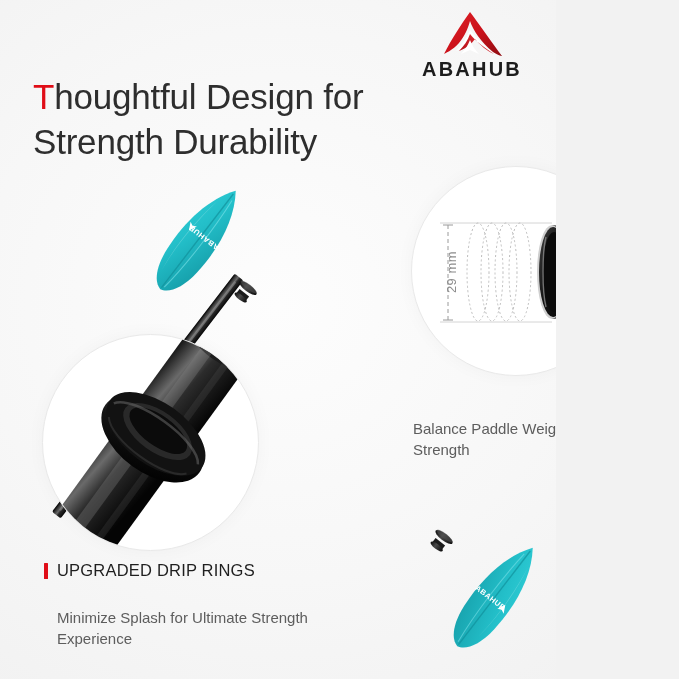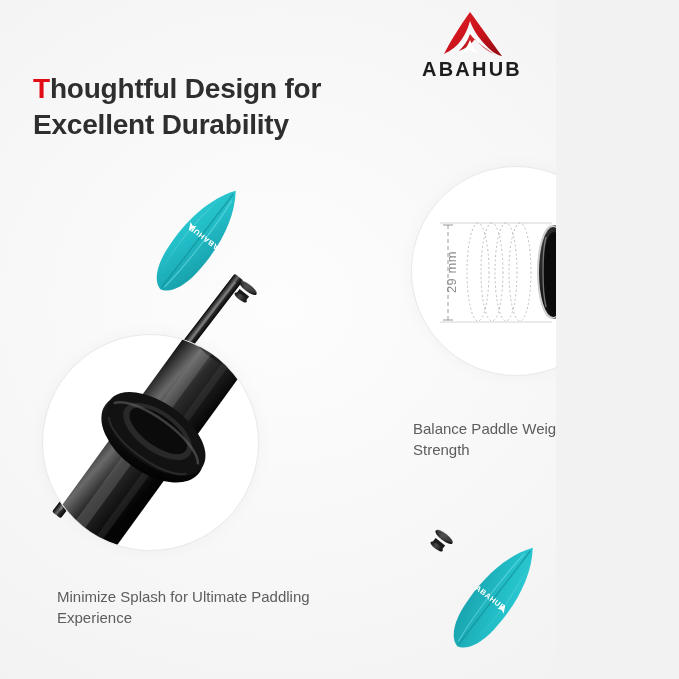--- a/index.html
+++ b/index.html
@@ -46,22 +46,22 @@
     color: #1d1d1d;
     line-height: 1;
   }
 
   
   #headline {
     position: absolute;
     left: 33px;
     top: 52px;
     width: 470px;
-    font-size: 28px;
-    font-weight: bold;
+    font-size: 35px;
+    font-weight: normal;
     line-height: 1.28;
     color: #2e2e2e;
     letter-spacing: -0.2px;
   }
   #headline .drop {
     color: #e00d17;
   }
 
   
   #paddle {
@@ -166,21 +166,21 @@
       <path d="M33 20 C30 27 25 35 19 41 C27 38 33 33 37 28 C42 34 49 40 57 44 C48 36 39 28 33 20 Z" fill="#ffffff"></path>
       <path d="M33 24 C31 30 27 36 22 41 C30 38 35 33 38 29 C43 35 50 41 57 44 C47 37 38 31 33 24 Z" fill="url(#swooshB)"></path>
 
       <path d="M33 30 C31 35 28 40 24 44 L33 40 L42 44 C38 40 35 35 33 30 Z" fill="#ffffff"></path>
     </svg>
     <span id="brand-name">ABAHUB</span>
   </div>
 
   <h1 id="headline">
     <span class="drop">T</span><span>houghtful Design for</span><br>
-    <span>Excellent Durability</span>
+    <span>Strength Durability</span>
   </h1>
 
   <svg id="paddle" viewBox="0 0 679 679">
     <defs>
       <linearGradient id="bladeGrad" x1="0" y1="0" x2="1" y2="1">
         <stop offset="0%" stop-color="#2ecbd4"></stop>
         <stop offset="38%" stop-color="#23bfc9"></stop>
         <stop offset="75%" stop-color="#1aa9b4"></stop>
         <stop offset="100%" stop-color="#149aa5"></stop>
       </linearGradient>
@@ -330,16 +330,20 @@
         </g>
       </g>
     </svg>
   </div>
 
   <div class="callout" id="callout-shaft">
     <div class="callout-sub">Balance Paddle Weight and Paddling Strength</div>
   </div>
 
   <div class="callout" id="callout-rings">
-    <div class="callout-sub">Minimize Splash for Ultimate Paddling Experience</div>
+    <div class="callout-head">
+      <span class="bullet-bar"></span>
+      <span class="callout-title">UPGRADED DRIP RINGS</span>
+    </div>
+    <div class="callout-sub">Minimize Splash for Ultimate Strength Experience</div>
   </div>
 
 </div>
 
 </body></html>

